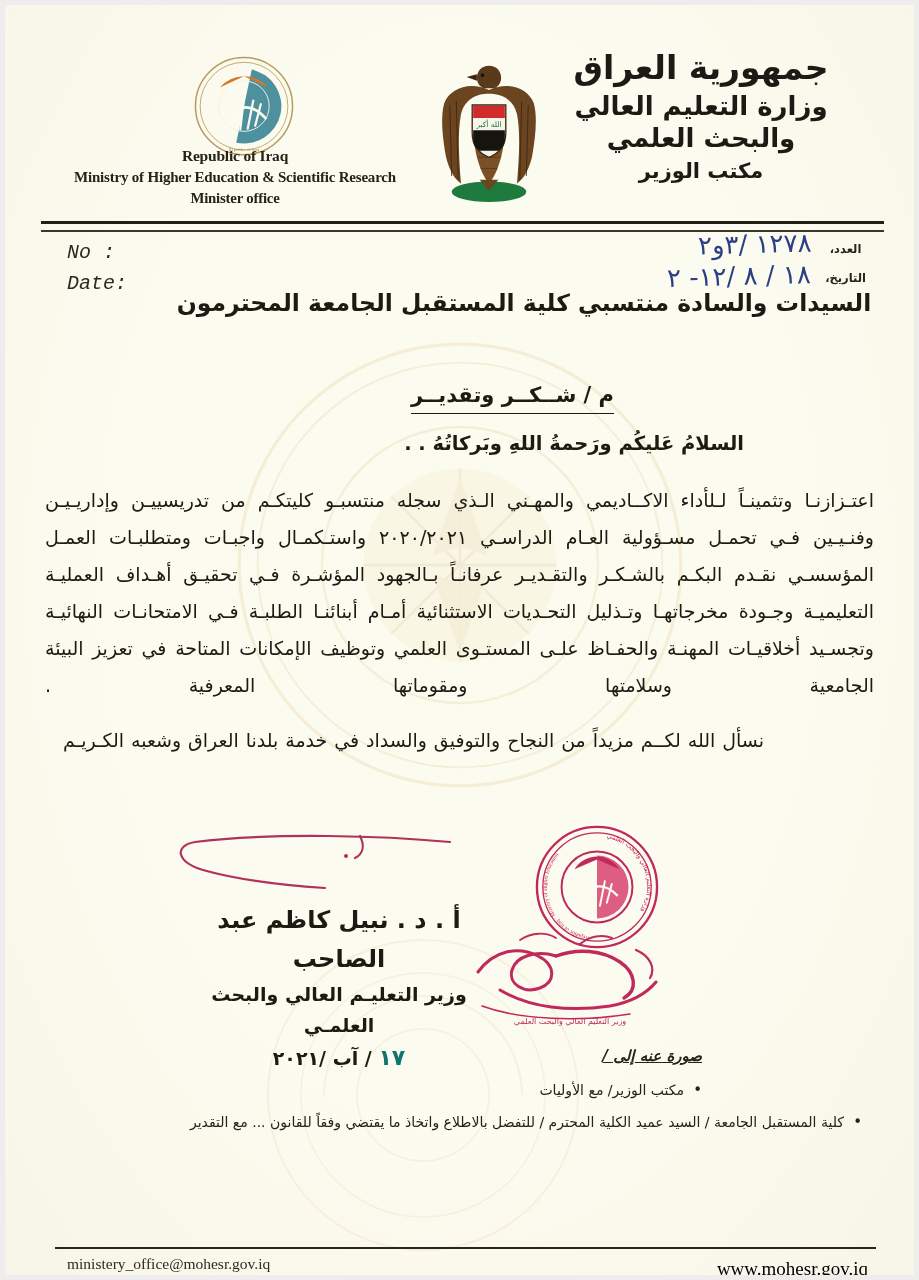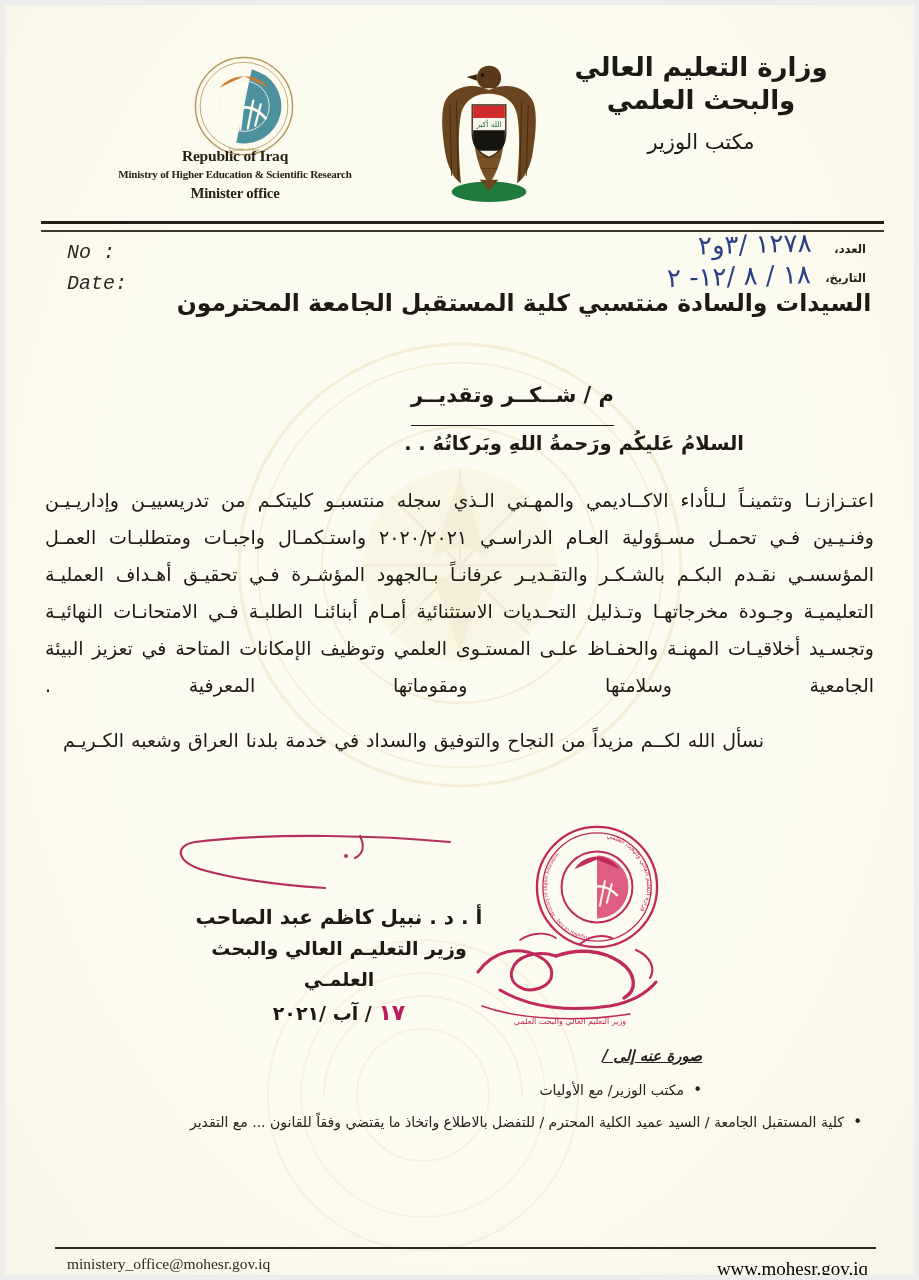--- a/index.html
+++ b/index.html
@@ -74,21 +74,21 @@
     top: 140px;
     width: 340px;
     text-align: center;
     font-family: "Liberation Serif", serif;
     font-weight: bold;
     color: #262217;
     line-height: 1.42;
     letter-spacing: -0.2px;
   }
   .eng-block .l1 { font-size: 15.5px; }
-  .eng-block .l2 { font-size: 11px; }
+  .eng-block .l2 { font-size: 15px; }
   .eng-block .l3 { font-size: 14.8px; }
 
   .emblem-wrap {
     position: absolute;
     left: 428px;
     top: 52px;
     width: 112px;
     height: 152px;
   }
 
@@ -112,22 +112,22 @@
     font-size: 26px;
     font-family: "DejaVu Sans", sans-serif;
     font-weight: bold;
     line-height: 1.25;
     margin-top: 2px;
     letter-spacing: -1px;
   }
   .ar-head .h3 {
     font-size: 21px;
     font-family: "DejaVu Sans", sans-serif;
-    font-weight: normal;
-    margin-top: 14px;
+    font-weight: bold;
+    margin-top: 4px;
     letter-spacing: -0.5px;
   }
 
   .rule-top {
     position: absolute;
     left: 36px;
     right: 30px;
     top: 216px;
     height: 6px;
     border-top: 3px solid #231f16;
@@ -145,21 +145,21 @@
     font-style: italic;
     font-size: 20px;
     color: #2c2920;
     line-height: 1.55;
   }
   .ar-nodate {
     position: absolute;
     right: 48px;
     top: 230px;
     z-index: 3;
-    text-align: right;
+    text-align: center;
     direction: rtl;
     font-family: "DejaVu Sans", sans-serif;
     font-weight: bold;
     font-size: 11.5px;
     color: #272319;
     line-height: 2.55;
   }
   .handwrite {
     position: absolute;
     z-index: 4;
@@ -191,21 +191,21 @@
     font-weight: bold;
     letter-spacing: -0.6px;
   }
   .subject {
     position: absolute;
     right: 300px;
     top: 186px;
     font-size: 21px;
     font-weight: bold;
     letter-spacing: -0.4px;
-    padding-bottom: 18px;
+    padding-bottom: 6px;
     border-bottom: 1.6px solid #1d1a13;
   }
   .greeting {
     position: absolute;
     right: 170px;
     top: 235px;
     font-size: 19.5px;
     font-weight: bold;
     letter-spacing: -0.4px;
   }
@@ -244,25 +244,25 @@
     top: 896px;
     width: 330px;
     text-align: center;
     direction: rtl;
     z-index: 4;
     color: #1d1a13;
     font-family: "DejaVu Sans", sans-serif;
     font-weight: bold;
     line-height: 1.62;
   }
-  .sig-block .n1 { font-size: 20px; letter-spacing: -0.4px; }
+  .sig-block .n1 { font-size: 24px; letter-spacing: -0.4px; }
   .sig-block .n2 { font-size: 19px; letter-spacing: -0.4px; }
   .sig-block .n3 { font-size: 19px; letter-spacing: 0px; }
   .sig-day {
-    color: #be185d;
+    color: #0f766e;
     font-family: "DejaVu Sans", sans-serif;
     font-size: 22px;
   }
 
   .stamp-wrap {
     position: absolute;
     left: 528px;
     top: 818px;
     width: 128px;
     height: 128px;
@@ -453,20 +453,21 @@
           <path d="M43 64 L77 64 L77 77 L43 77 Z" fill="#f7f4ea"></path>
           <path d="M43 77 L77 77 L77 88 C77 92 74 96 70 99 L50 99 C46 96 43 92 43 88 Z" fill="#16140f"></path>
           <text x="60" y="74" font-size="8" fill="#1f7a3d" text-anchor="middle" font-family="DejaVu Sans, sans-serif">الله أكبر</text>
         </g>
 
         <path d="M50 130 L60 142 L70 130 Z" fill="#6b4520"></path>
       </svg>
     </div>
 
     <div class="ar-head">
+      <div class="h1">جمهورية العراق</div>
       <div class="h2">وزارة التعليم العالي والبحث العلمي</div>
       <div class="h3">مكتب الوزير</div>
     </div>
   </div>
 
   <div class="rule-top"></div>
 
   <div class="nodate">
     <div>No :</div>
     <div>Date:</div>

